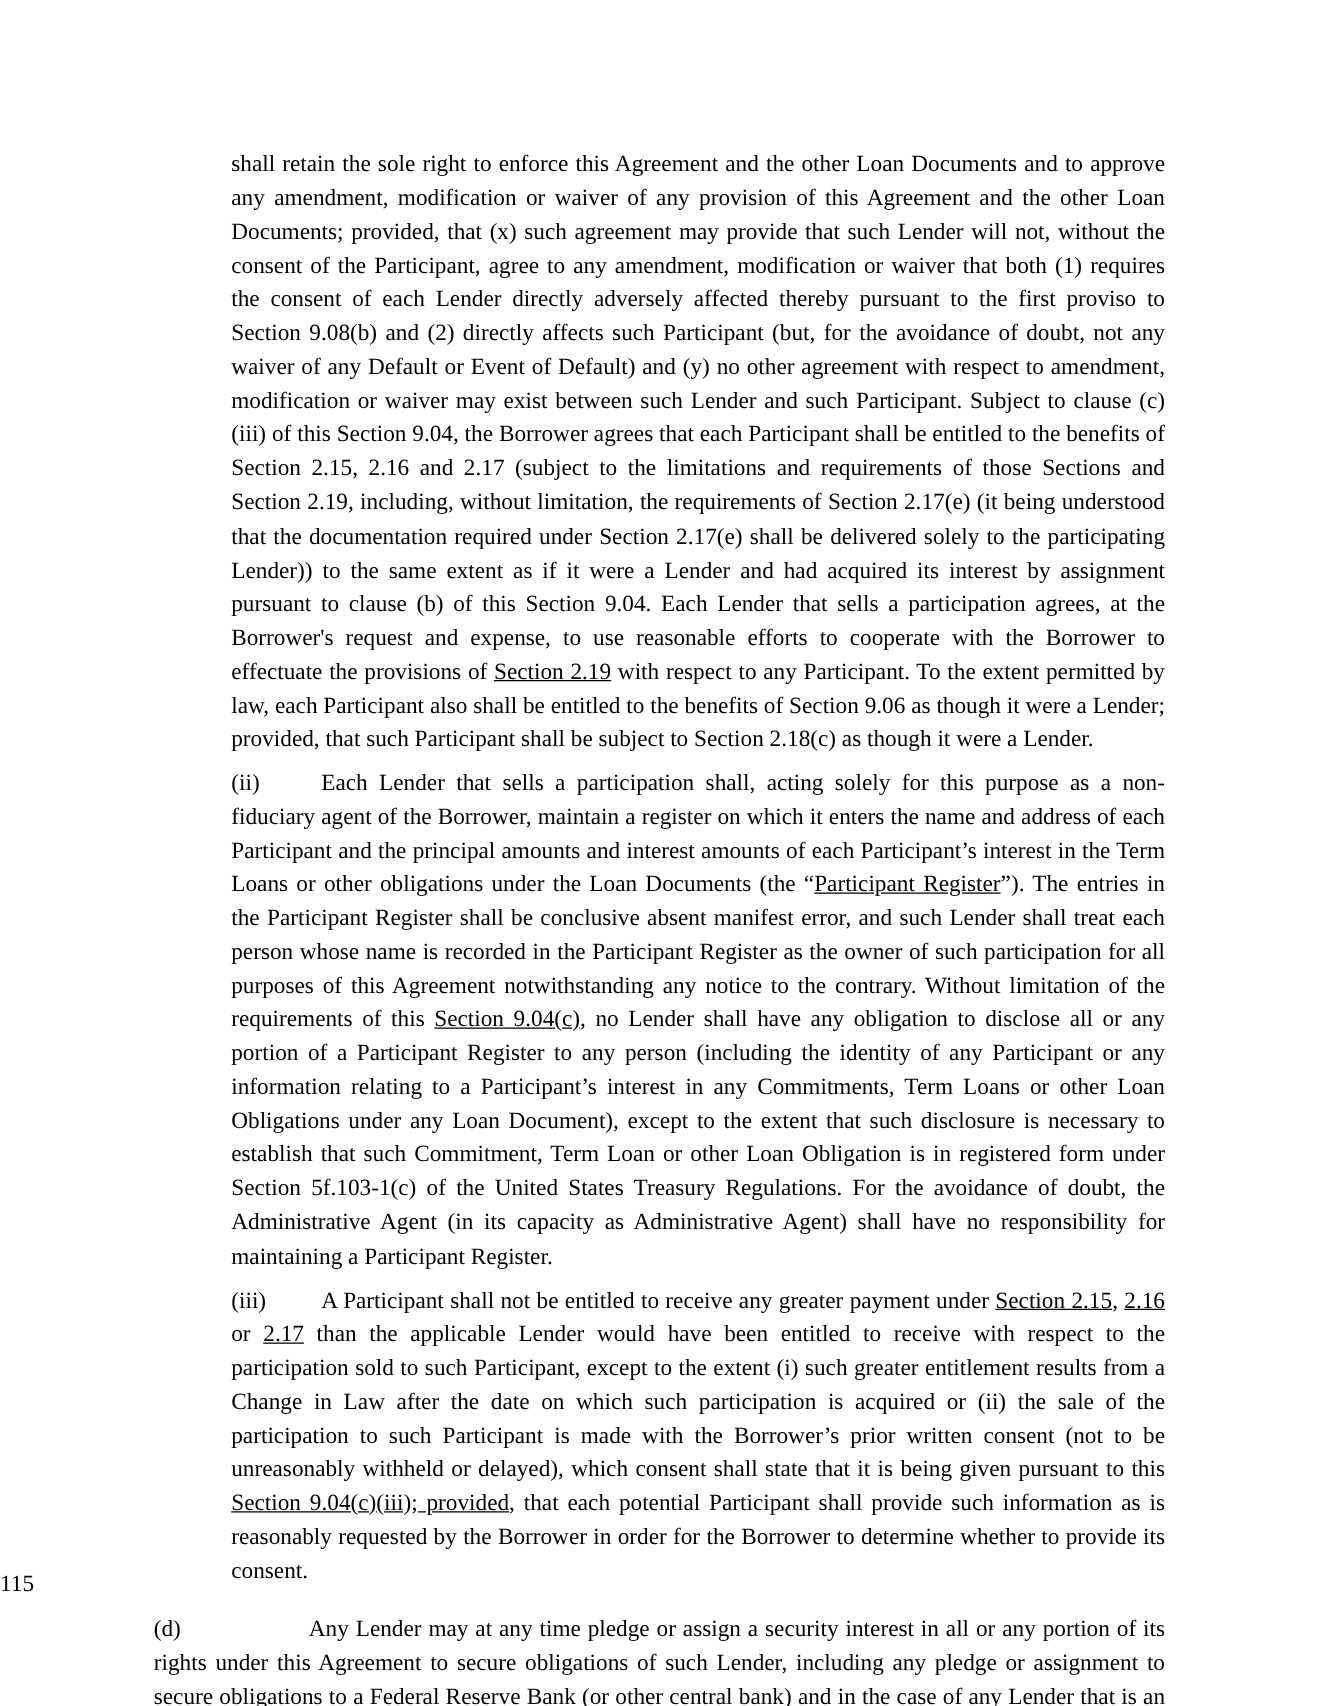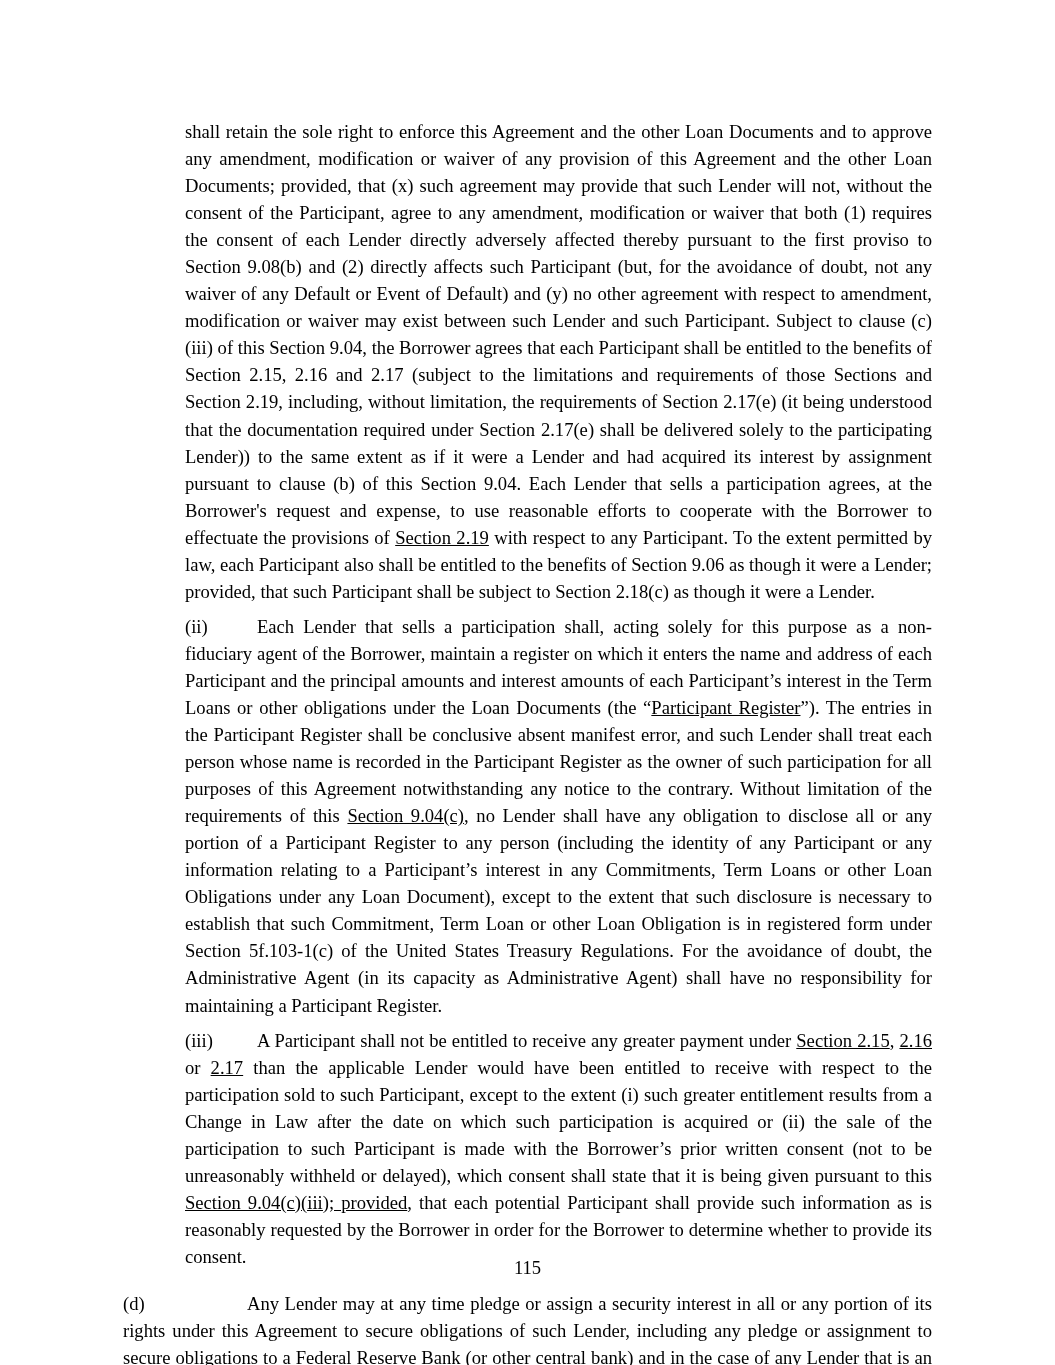--- a/index.html
+++ b/index.html
@@ -55,21 +55,20 @@
     width: 62px;
   }
   u.ref {
     text-decoration: underline;
   }
   .page-number {
     position: absolute;
     left: 0;
     right: 0;
     bottom: 86px;
-    text-align: center;
     font-size: 18.6px;
     font-family: "Liberation Serif", "DejaVu Serif", serif;
   }
 </style>
 </head>
 <body>
 
 <div class="page">
   <div class="body-text">
 

